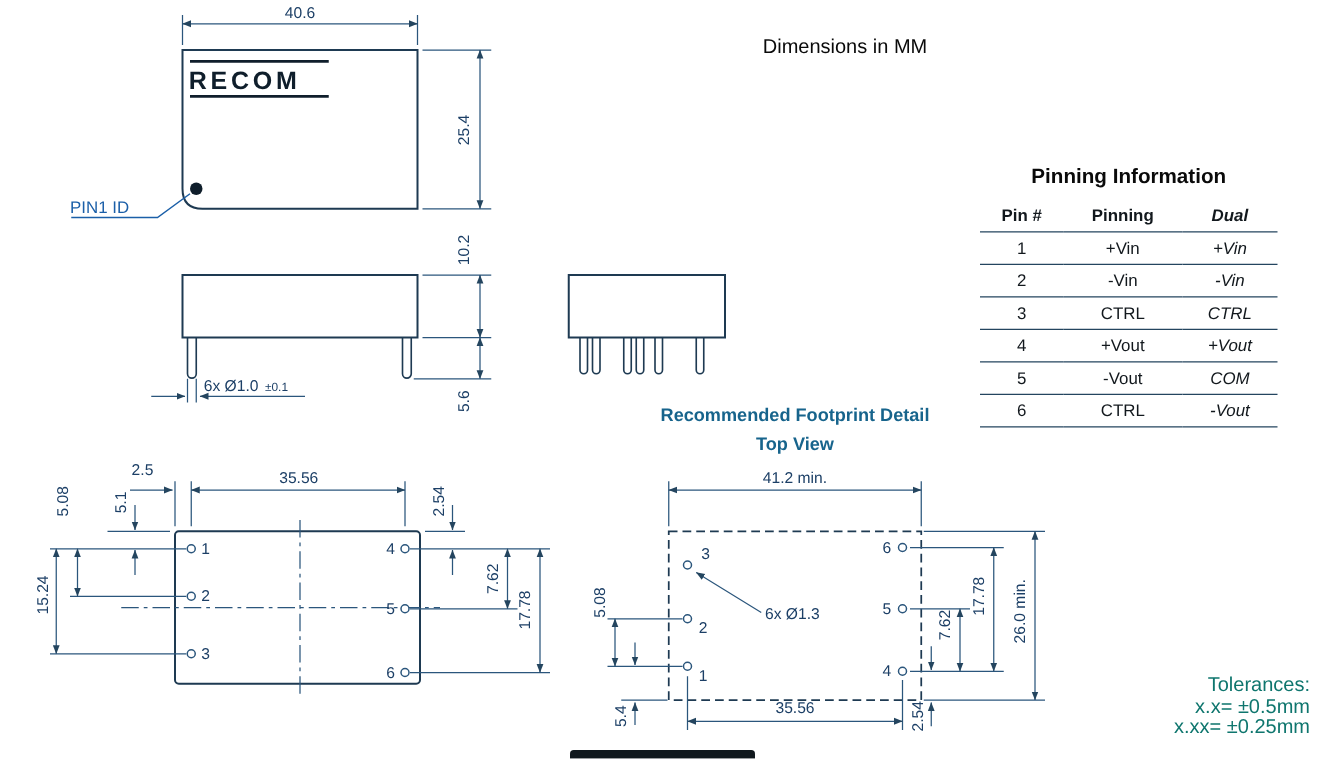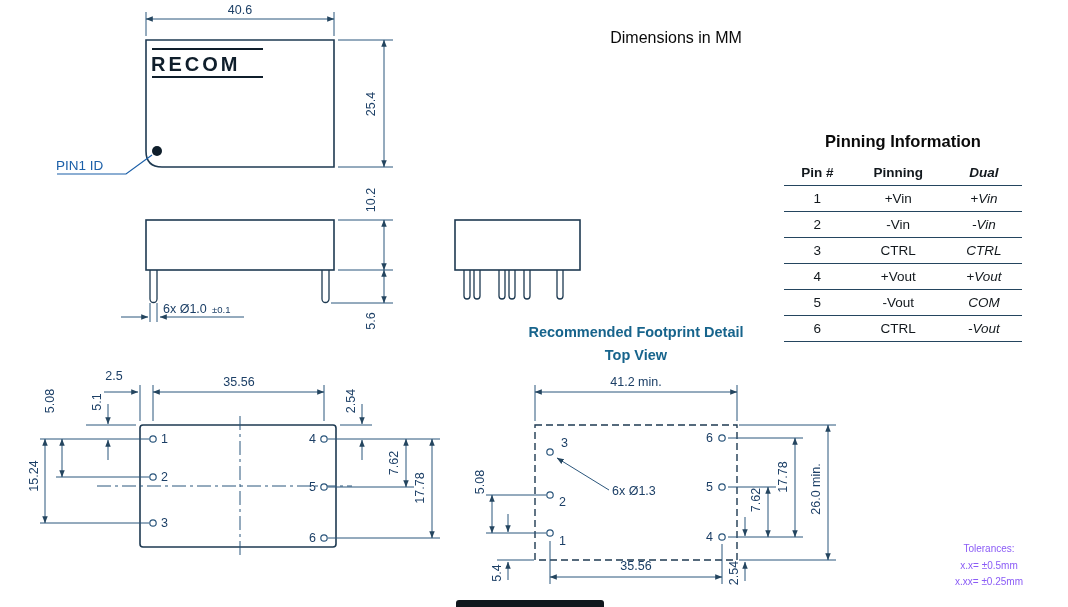--- a/index.html
+++ b/index.html
@@ -27,22 +27,22 @@
   .dims-note{position:absolute;left:576px;top:29px;width:200px;text-align:center;
              font-size:16px;color:#0a0a0a;}
   .pin-table{position:absolute;left:784px;top:112px;width:238px;color:#12181d;margin-top:20px;}
   .pin-table-title{text-align:center;font-weight:700;font-size:16.5px;margin-bottom:9px;color:#0a0a0a;}
   .pin-table table{width:100%;border-collapse:collapse;font-size:13.5px;}
   .pin-table th{font-weight:700;}
   .pin-table th,.pin-table td{text-align:center;padding:5px 2px;border-bottom:1.4px solid #24455f;}
   .pin-table th:nth-child(1),.pin-table td:nth-child(1){width:28%;}
   .pin-table th:nth-child(2),.pin-table td:nth-child(2){width:40%;}
   .pin-table th:nth-child(3),.pin-table td:nth-child(3){width:32%;font-style:italic;}
-  .tol{position:absolute;left:930px;top:541px;width:118px;text-align:center;
-       font-size:10px;line-height:16.5px;color:#8b5cf6;}
+  .tol{position:absolute;left:930px;top:541px;width:118px;text-align:right;
+       font-size:16px;line-height:16.5px;color:#0f766e;}
   .bottom-bar{position:absolute;left:456px;top:600px;width:148px;height:7px;
               background:#10181d;border-radius:3px 3px 0 0;}
 </style>
 </head>
 <body>
 
 <div class="stage">
 
   <svg width="1068" height="607" viewBox="0 0 1068 607">
     <defs>

